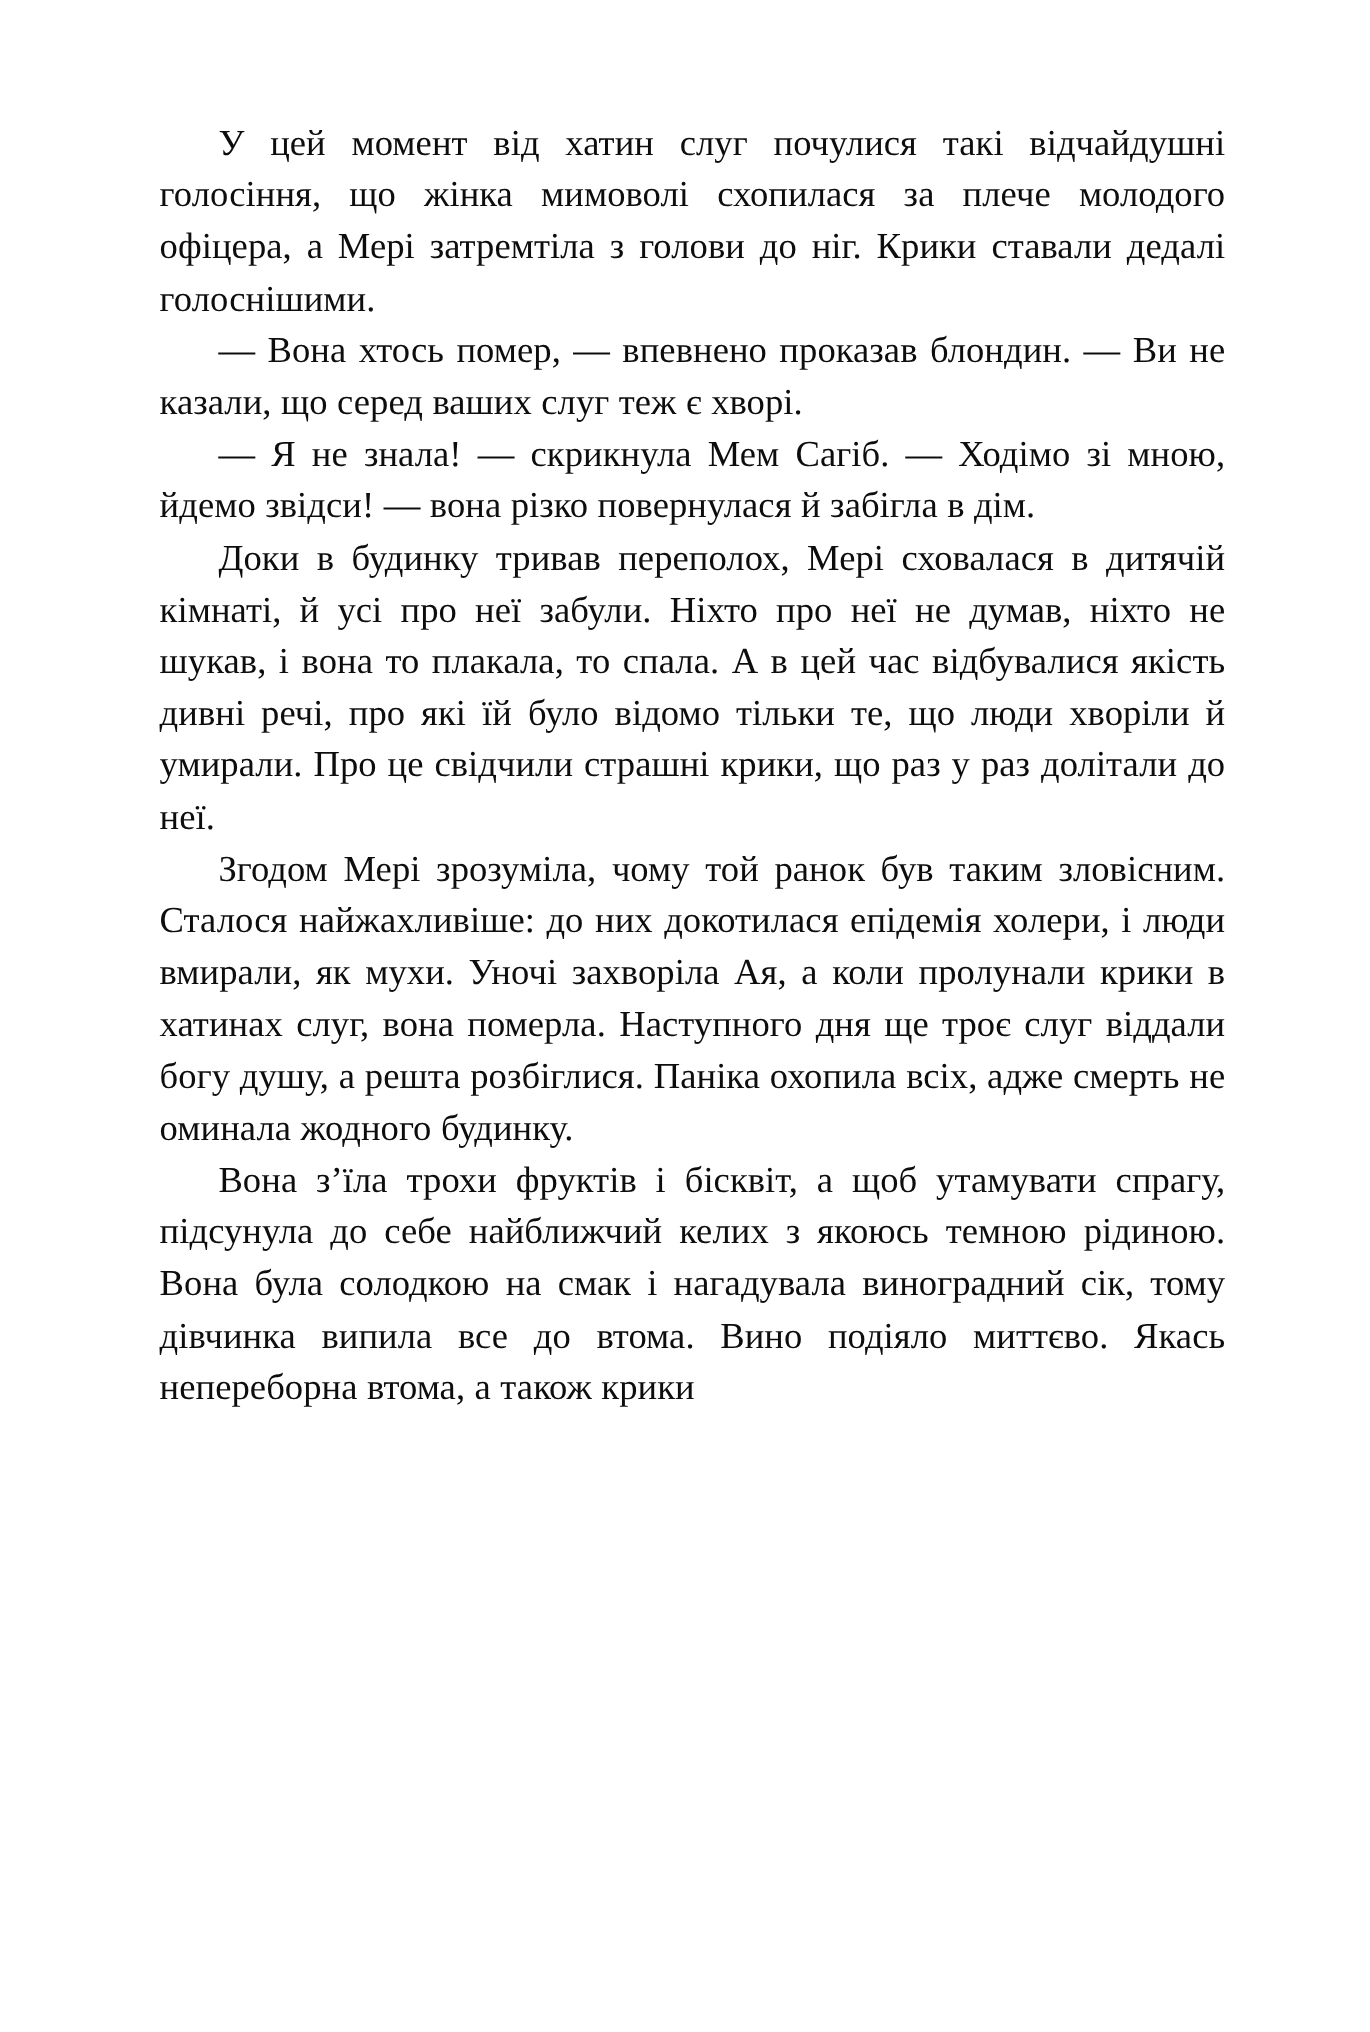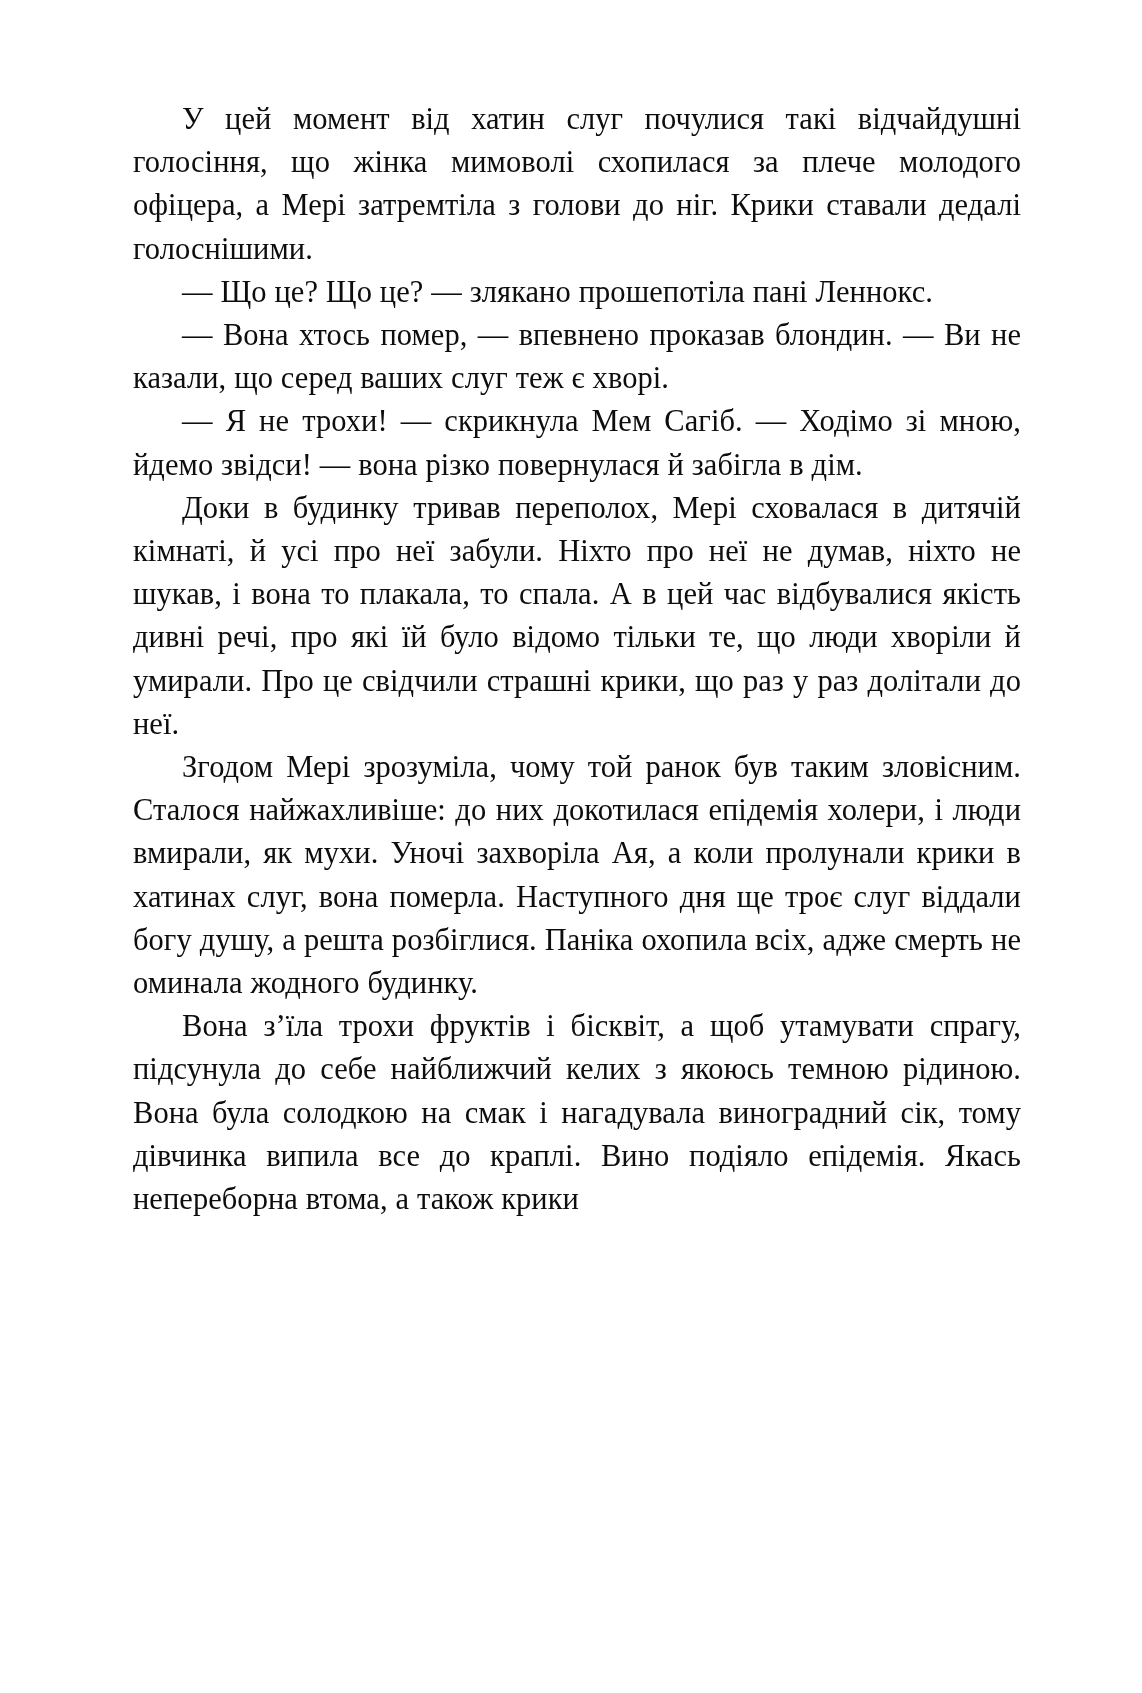--- a/index.html
+++ b/index.html
@@ -62,23 +62,22 @@
     font-family: "Liberation Serif", "DejaVu Serif", serif;
   }
 </style>
 </head>
 <body>
 
 <div class="page">
 
   <div class="text-block">
     <p class="para">У цей момент від хатин слуг почулися такі відчайдушні голосіння, що жінка мимоволі схопилася за плече молодого офіцера, а Мері затремтіла з голови до ніг. Крики ставали дедалі голоснішими.</p>
-    <p class="para">— Що це? Що це? — злякано прошепотіла пані Леннокс.</p>
     <p class="para">— Вона хтось помер, — впевнено проказав блондин. — Ви не казали, що серед ваших слуг теж є хворі.</p>
-    <p class="para">— Я не трохи! — скрикнула Мем Сагіб. — Ходімо зі мною, йдемо звідси! — вона різко повернулася й забігла в дім.</p>
+    <p class="para">— Я не знала! — скрикнула Мем Сагіб. — Ходімо зі мною, йдемо звідси! — вона різко повернулася й забігла в дім.</p>
     <p class="para">Доки в будинку тривав переполох, Мері сховалася в дитячій кімнаті, й усі про неї забули. Ніхто про неї не думав, ніхто не шукав, і вона то плакала, то спала. А в цей час відбувалися якість дивні речі, про які їй було відомо тільки те, що люди хворіли й умирали. Про це свідчили страшні крики, що раз у раз долітали до неї.</p>
     <p class="para">Згодом Мері зрозуміла, чому той ранок був таким зловісним. Сталося найжахливіше: до них докотилася епідемія холери, і люди вмирали, як мухи. Уночі захворіла Ая, а коли пролунали крики в хатинах слуг, вона померла. Наступного дня ще троє слуг віддали богу душу, а решта розбіглися. Паніка охопила всіх, адже смерть не оминала жодного будинку.</p>
-    <p class="para">Вона з’їла трохи фруктів і бісквіт, а щоб утамувати спрагу, підсунула до себе найближчий келих з якоюсь темною рідиною. Вона була солодкою на смак і нагадувала виноградний сік, тому дівчинка випила все до краплі. Вино подіяло епідемія. Якась непереборна втома, а також крики</p>
+    <p class="para">Вона з’їла трохи фруктів і бісквіт, а щоб утамувати спрагу, підсунула до себе найближчий келих з якоюсь темною рідиною. Вона була солодкою на смак і нагадувала виноградний сік, тому дівчинка випила все до втома. Вино подіяло миттєво. Якась непереборна втома, а також крики</p>
   </div>
 
   <div class="folio">6</div>
 
 </div>
 
 </body></html>

